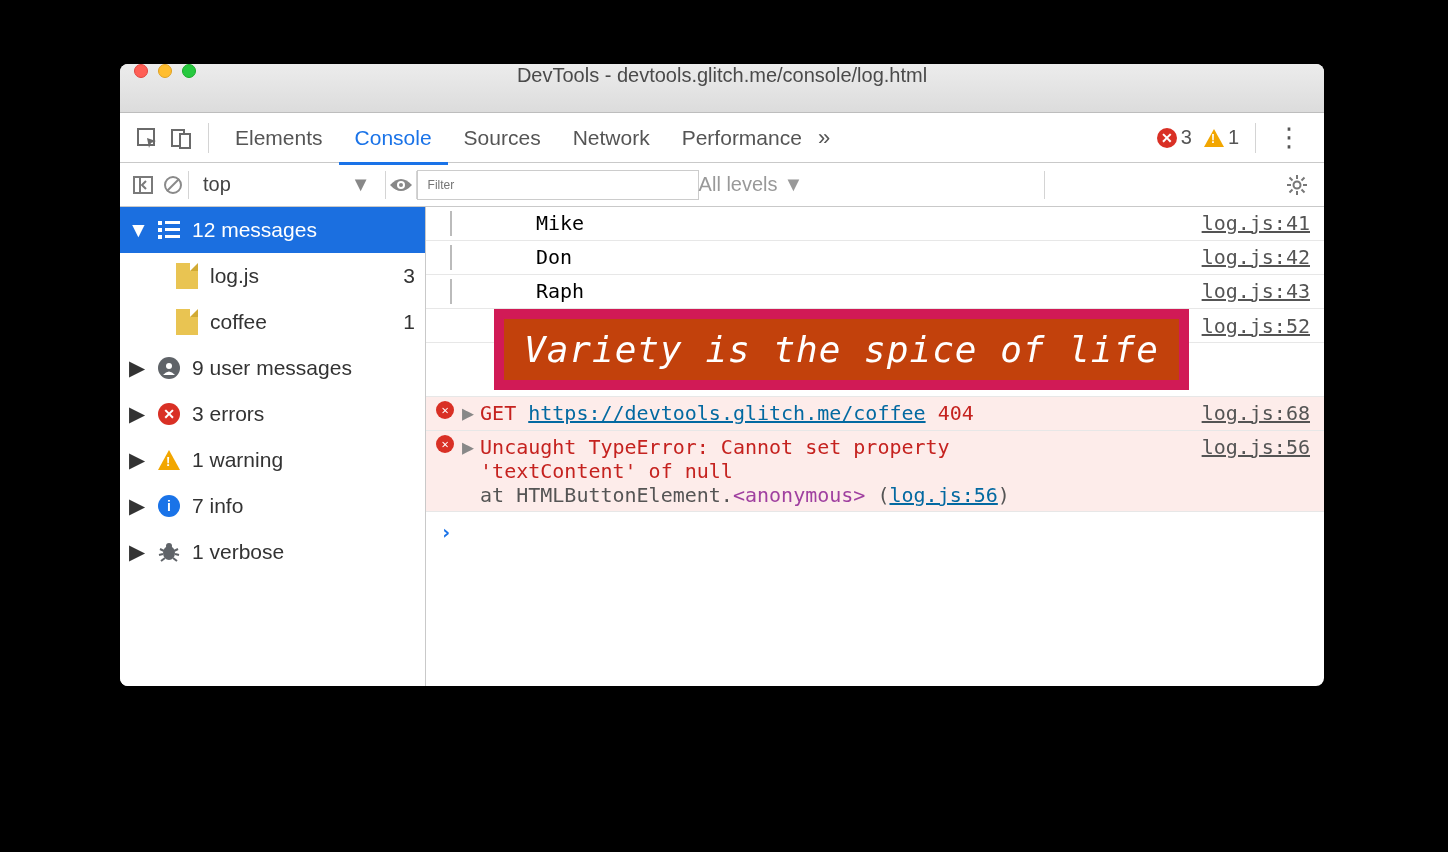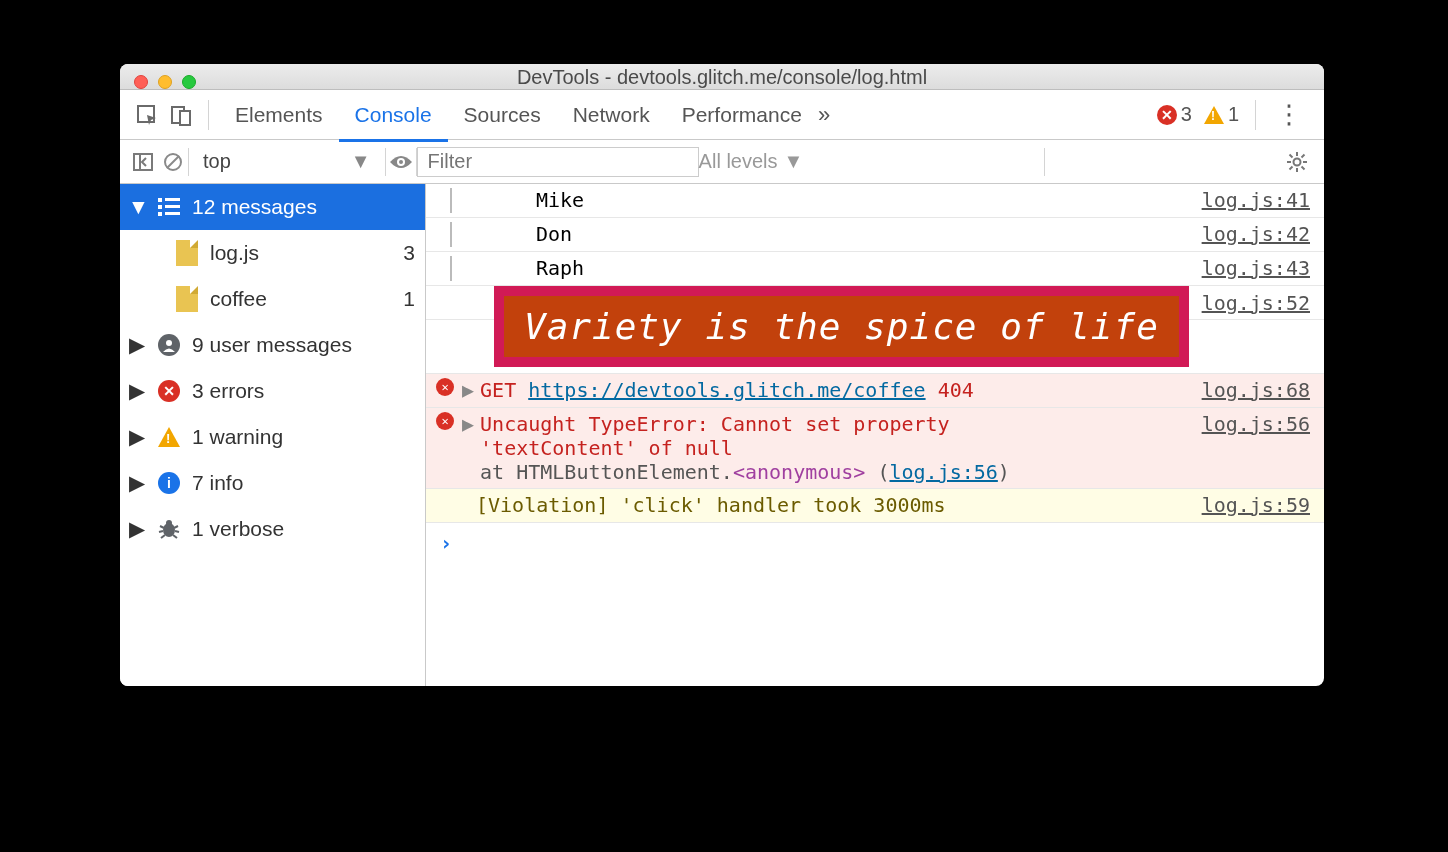--- a/index.html
+++ b/index.html
@@ -18,25 +18,25 @@
     height: 622px;
     background: #fff;
     border-radius: 8px;
     box-shadow: 0 20px 60px rgba(0,0,0,0.55);
     display: flex;
     flex-direction: column;
     overflow: hidden;
   }
   
   .titlebar {
-    height: 26px;
+    height: 49px;
     background: linear-gradient(#ececec,#dcdcdc);
     border-bottom: 1px solid #bdbdbd;
     display: flex;
-    align-items: flex-end;
+    align-items: flex-start;
     position: relative;
   }
   .traffic { display:flex; gap:10px; margin-left:14px; }
   .dot { width:14px; height:14px; border-radius:50%; }
   .red { background:#ff5f56; border:1px solid #e0443e;}
   .yellow { background:#ffbd2e; border:1px solid #dea123;}
   .green { background:#27c93f; border:1px solid #1aab29;}
   .titletext { position:absolute; left:0; right:0; text-align:center; font-size:20px; color:#4a4a4a; }
   
   .tabrow {
@@ -71,21 +71,21 @@
     padding:0 8px;
   }
   .toolbar .smallbtn { width:30px; height:30px; display:flex; align-items:center; justify-content:center; color:#7a7a7a; }
   .context {
     display:flex; align-items:center; gap:120px;
     padding:0 14px; color:#444;
   }
   .eye { color:#888; }
   .filter {
     border:1px solid #ccc; height:30px; width:282px; padding:0 10px;
-    font-size:20px; color:#333; background:#fff;
+    font-size:12px; color:#333; background:#fff;
   }
   .levels { color:#999; display:flex; align-items:center; gap:6px; }
   .gear { margin-left:auto; color:#777; font-size:22px; padding-right:8px;}
   .vsep { width:1px; height:28px; background:#d4d4d4; }
   
   .body { flex:1; display:flex; overflow:hidden; }
   .sidebar {
     width:306px; border-right:1px solid #c9c9c9;
     font-size:21px;
     overflow:auto;
@@ -373,23 +373,18 @@
         <span class="msg" style="flex:1">
           <span>Uncaught TypeError: Cannot set property</span><br>
           <span>'textContent' of null</span><br>
           <span class="stack">
             <span>    at HTMLButtonElement.</span><span class="anon">&lt;anonymous&gt;</span><span> (</span><span class="url-underline">log.js:56</span><span>)</span>
           </span>
         </span>
         <a class="link">log.js:56</a>
       </div>
 
-      <div class="logrow row-warn">
-        <span class="indent" style="width:40px"></span>
-        <span class="msg">[Violation] 'click' handler took 3000ms</span>
-        <a class="link">log.js:59</a>
-      </div>
 
       <div class="prompt">›</div>
 
     </div>
   </div>
 </div>
 
 </body></html>

